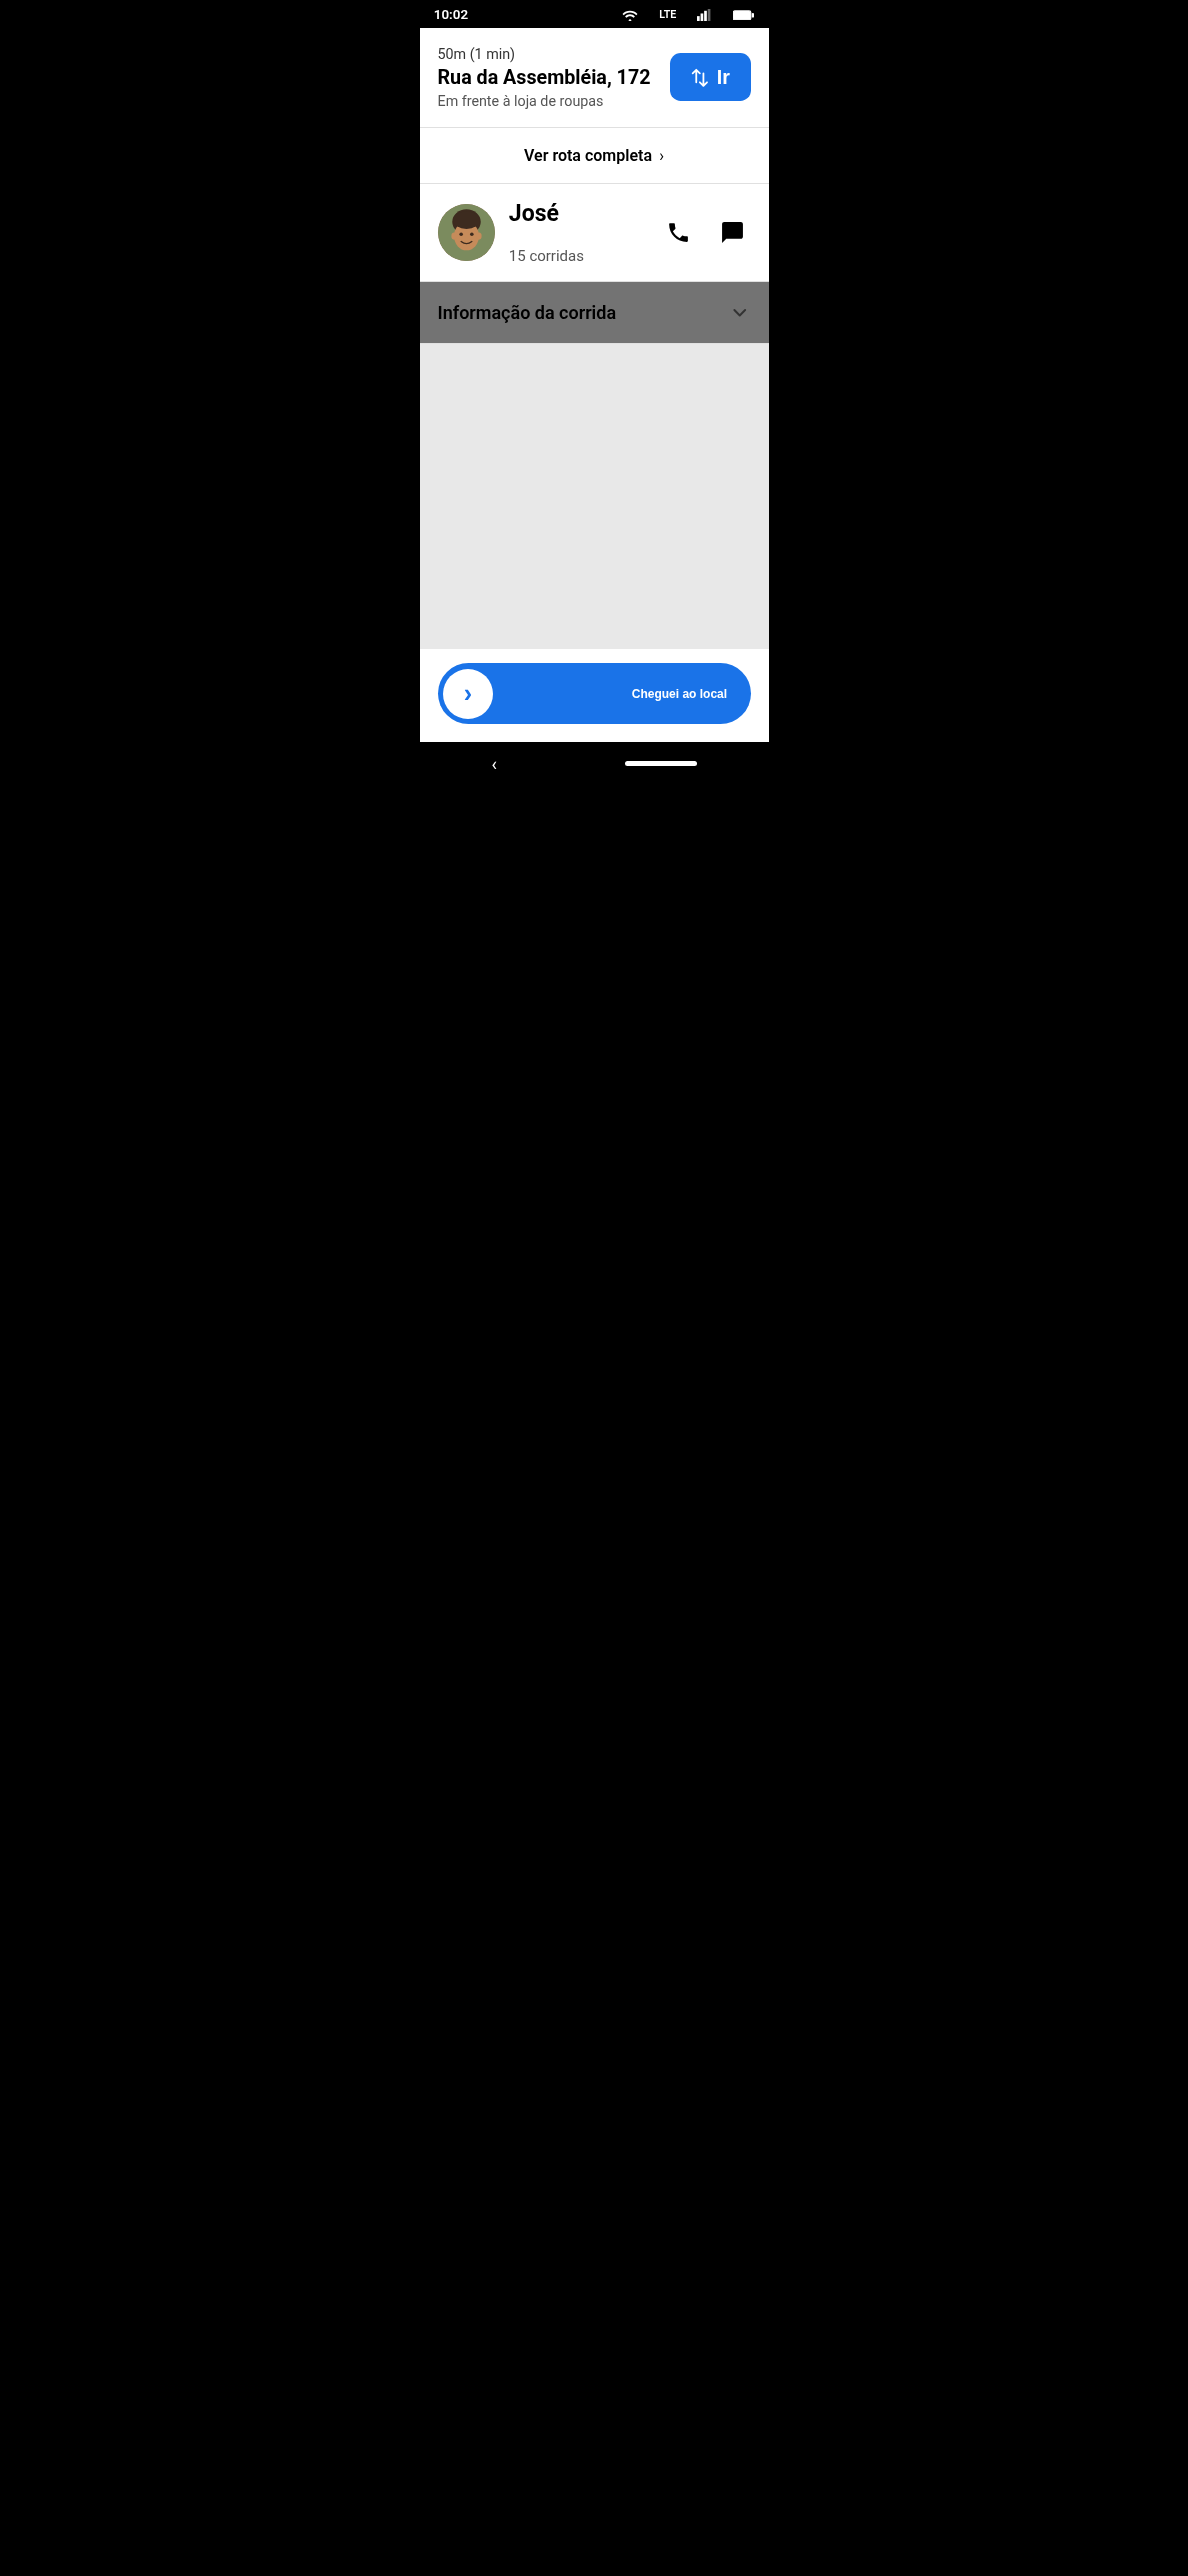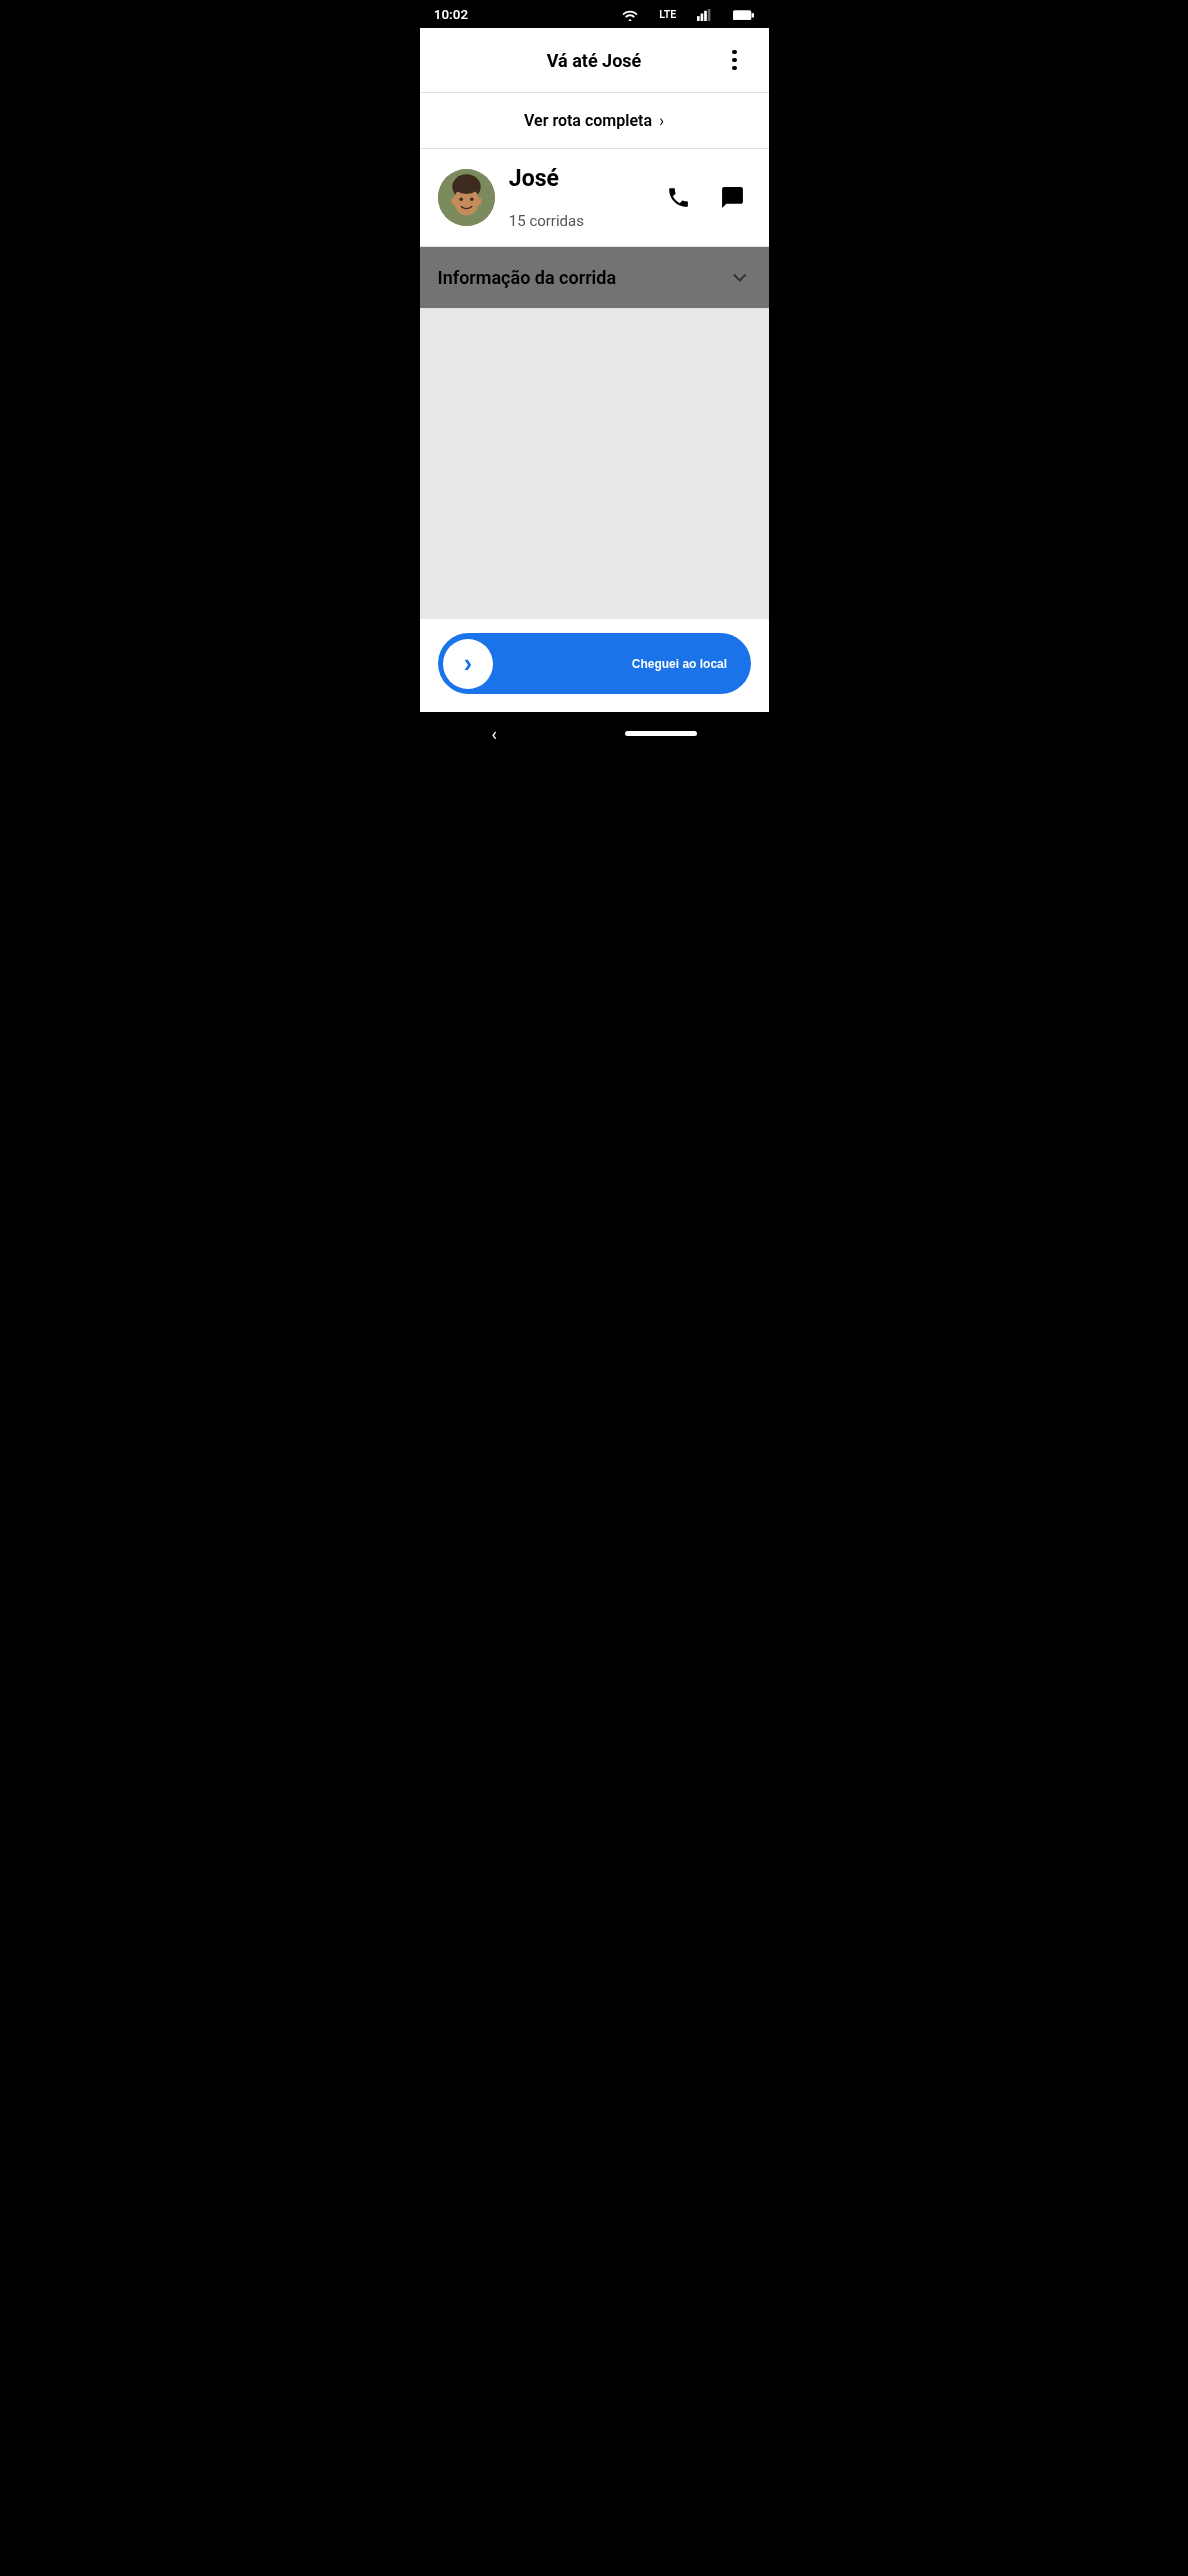--- a/index.html
+++ b/index.html
@@ -344,32 +344,36 @@
         <rect x="12" y="0" width="3" height="14" fill="white" opacity="0.4"></rect>
       </svg>
 
       <svg width="21.5" height="10.7" viewBox="0 0 24 12" fill="none">
         <rect x="0" y="1" width="20" height="10" rx="2" stroke="white" stroke-width="1.2" fill="white"></rect>
         <rect x="21" y="3.5" width="2.5" height="5" rx="1" fill="white"></rect>
       </svg>
     </div>
   </div>
 
-  <div class="header">
-    <div style="width:32px"></div>
-    <h1 class="header-title">Vá até José</h1>
-    <div class="header-more">
-      <div class="three-dots">
-        <span></span>
-        <span></span>
-        <span></span>
-      </div>
+
+  <div class="nav-info-section">
+    <div class="nav-text">
+      <div class="nav-duration">50m (1 min)</div>
+      <div class="nav-address">Rua da Assembléia, 172</div>
+      <div class="nav-subtitle">Em frente à loja de roupas</div>
     </div>
-  </div>
-
+    <button class="go-button">
+
+      <svg width="19.7" height="19.7" viewBox="0 0 22 22" fill="none">
+        <path d="M7 2L7 16M7 2L3 6M7 2L11 6" stroke="white" stroke-width="2" stroke-linecap="round" stroke-linejoin="round"></path>
+        <path d="M15 20L15 6M15 20L11 16M15 20L19 16" stroke="white" stroke-width="2" stroke-linecap="round" stroke-linejoin="round"></path>
+      </svg>
+      <span class="go-button-label">Ir</span>
+    </button>
+  </div>
 
   <div class="route-link-section">
     <span class="route-link-text">Ver rota completa</span>
     <span class="chevron-right">›</span>
   </div>
 
   <div class="passenger-section">
     <div class="avatar">
       
       <svg class="avatar-svg" viewBox="0 0 64 64">

